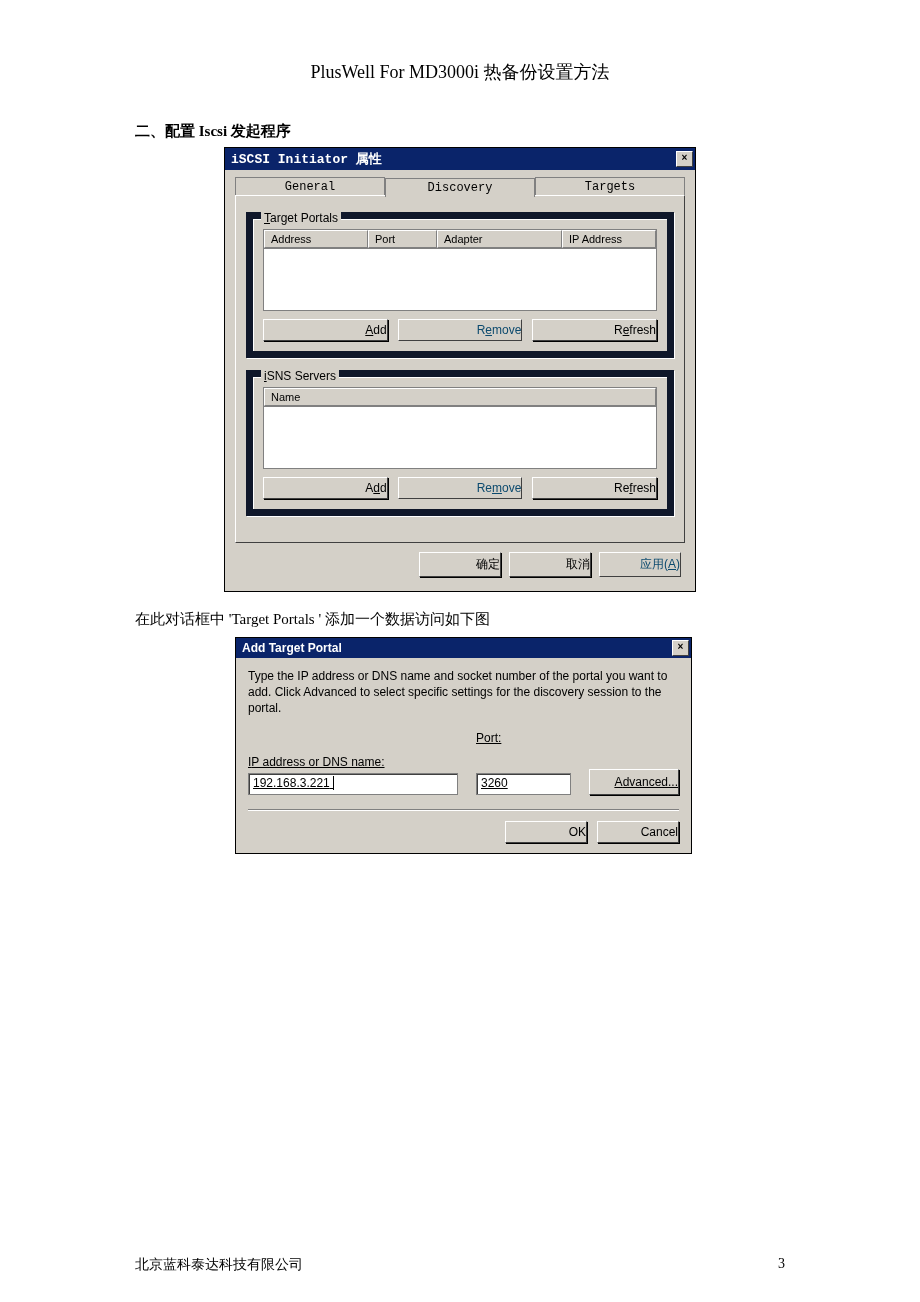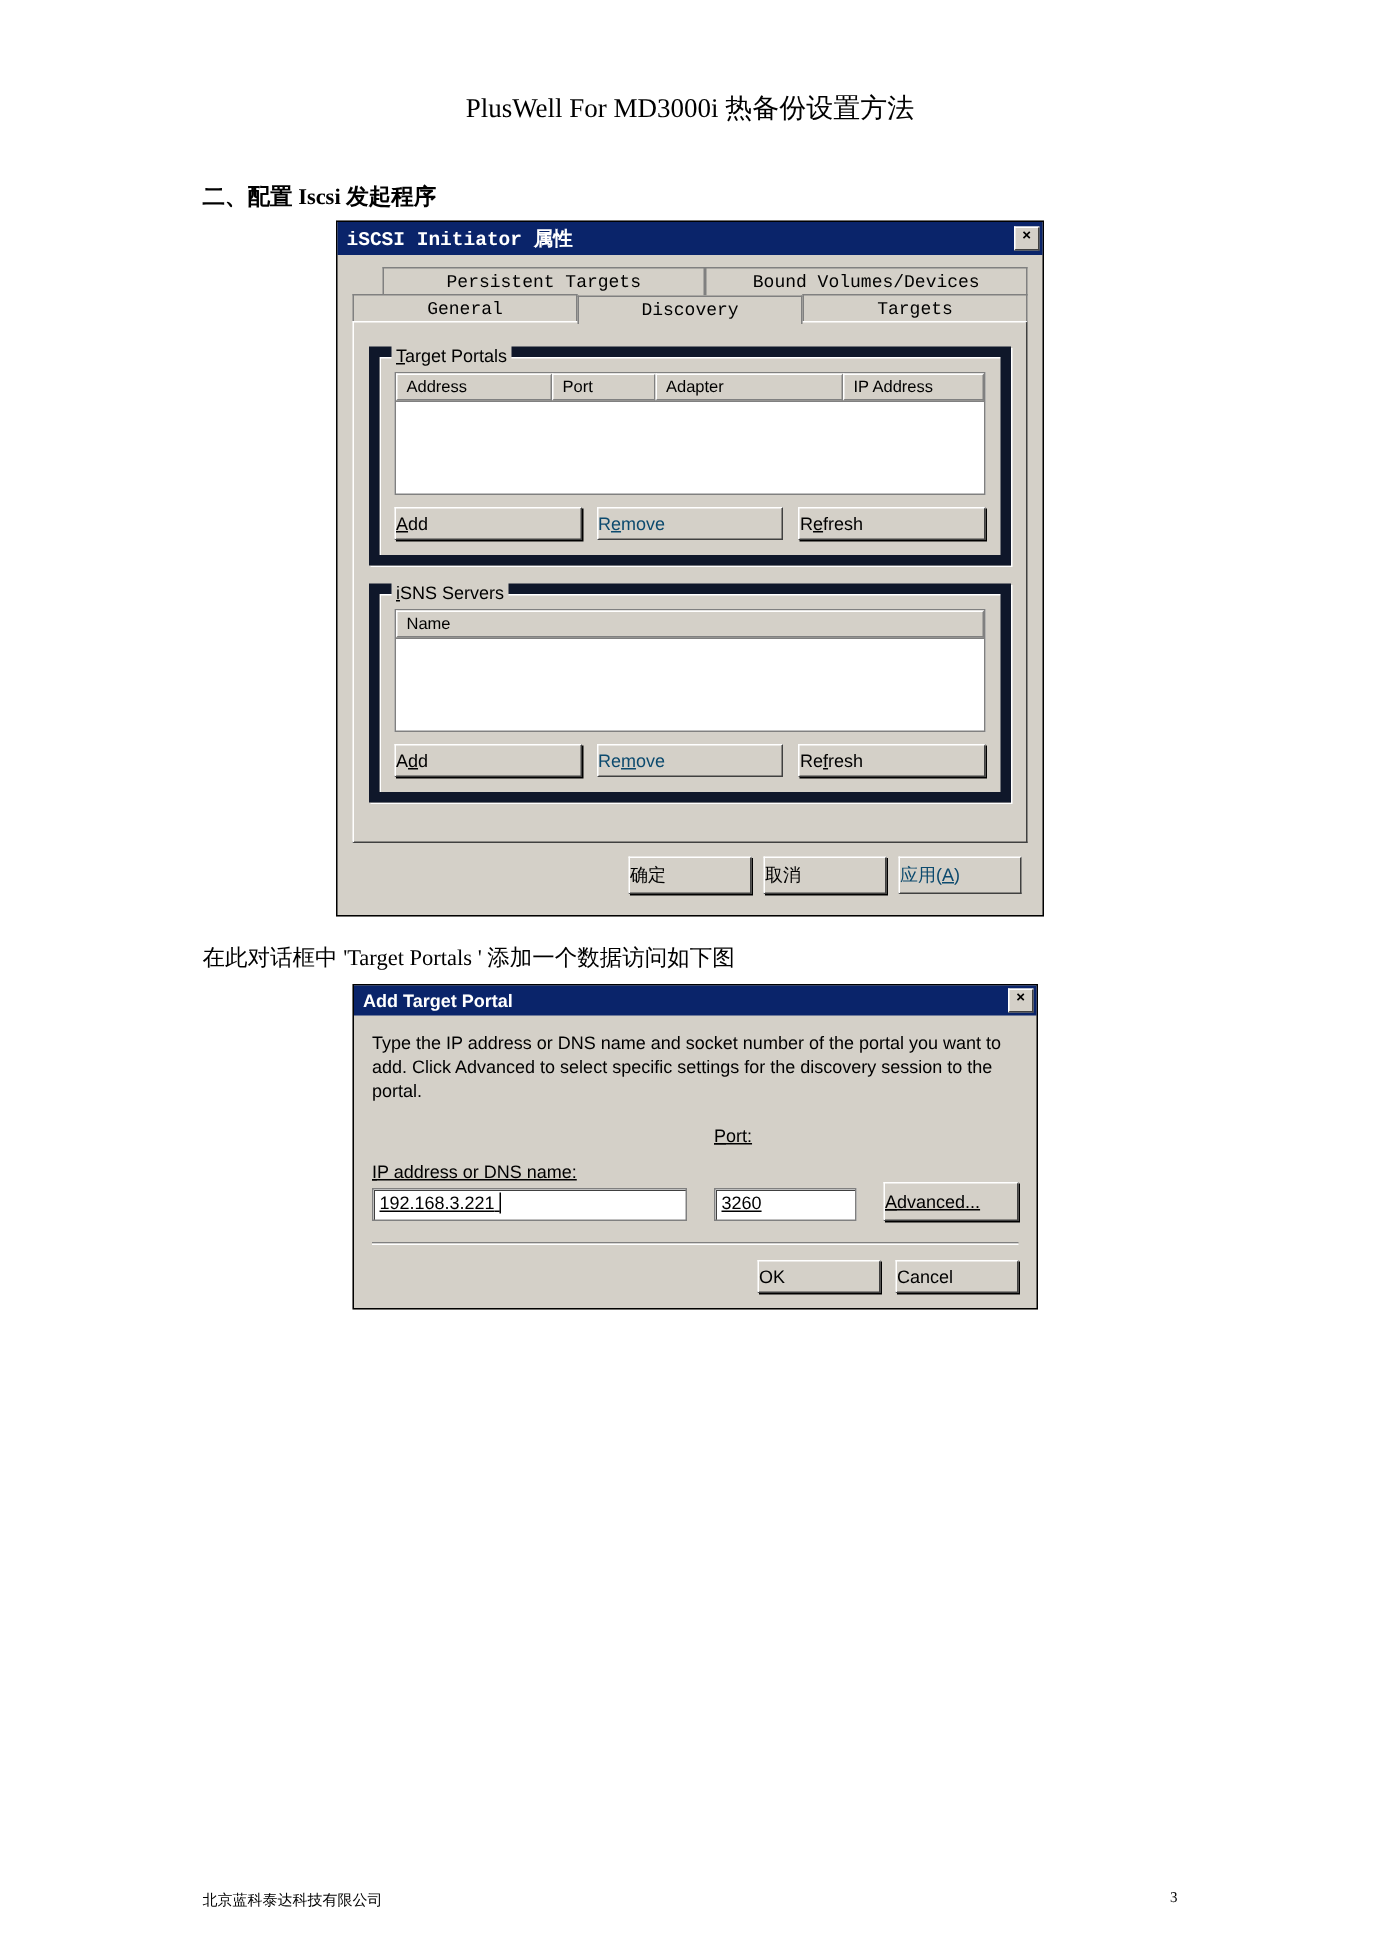--- a/index.html
+++ b/index.html
@@ -35,21 +35,21 @@
     font-size: 15px;
     margin: 18px 0 8px 0;
   }
   .footer {
     position: absolute;
     bottom: 28px;
     left: 135px;
     right: 135px;
     display: flex;
     justify-content: space-between;
-    font-size: 10px;
+    font-size: 14px;
   }
 
   
   .win-dialog {
     margin: 0 auto;
     background: #d4d0c8;
     border: 1px solid #000;
     font-family: Tahoma, Arial, sans-serif;
   }
   .titlebar {
@@ -141,21 +141,21 @@
   .btn-row { display:flex; justify-content:space-between; margin-top:8px; gap:10px;}
   .btn-row .btn { flex:1 1 0; }
   .btn {
     background:#d4d0c8;
     border:1px solid #fff;
     border-right-color:#404040;
     border-bottom-color:#404040;
     box-shadow: 1px 1px 0 #000;
     font-size:12px;
     padding:3px 0;
-    text-align:left;
+    text-align:right;
     font-family: Tahoma, Arial, sans-serif;
   }
   .btn.disabled { color:#0c4a6e; box-shadow:none; }
   .dlg-buttons { display:flex; justify-content:flex-end; gap:8px; padding: 8px 4px 4px 4px; }
   .dlg-buttons .btn { width:80px; }
   .u { text-decoration: underline; }
 
   
   .dlg2 { width:455px; }
   .dlg2-body { padding:10px 12px 10px 12px; font-size:12px; }
@@ -190,24 +190,20 @@
   <div class="doc-header">PlusWell For MD3000i  热备份设置方法</div>
 
   <div class="section-title">二、配置 Iscsi 发起程序</div>
 
   <div class="win-dialog dlg1">
     <div class="titlebar">
       <span>iSCSI Initiator 属性</span>
       <div class="close-btn">×</div>
     </div>
     <div class="tabs-wrap">
-      <div class="tab-row row1">
-        <div class="tab back" style="flex:1;text-align:center;">Persistent Targets</div>
-        <div class="tab back" style="flex:1;text-align:center;">Bound Volumes/Devices</div>
-      </div>
       <div class="tab-row row2">
         <div class="tab back">General</div>
         <div class="tab front">Discovery</div>
         <div class="tab back">Targets</div>
       </div>
       <div class="tab-panel">
         <div class="groupbox">
           <div class="group-legend"><span class="u">T</span><span>arget Portals</span></div>
           <div class="listhead">
             <div class="cols">

